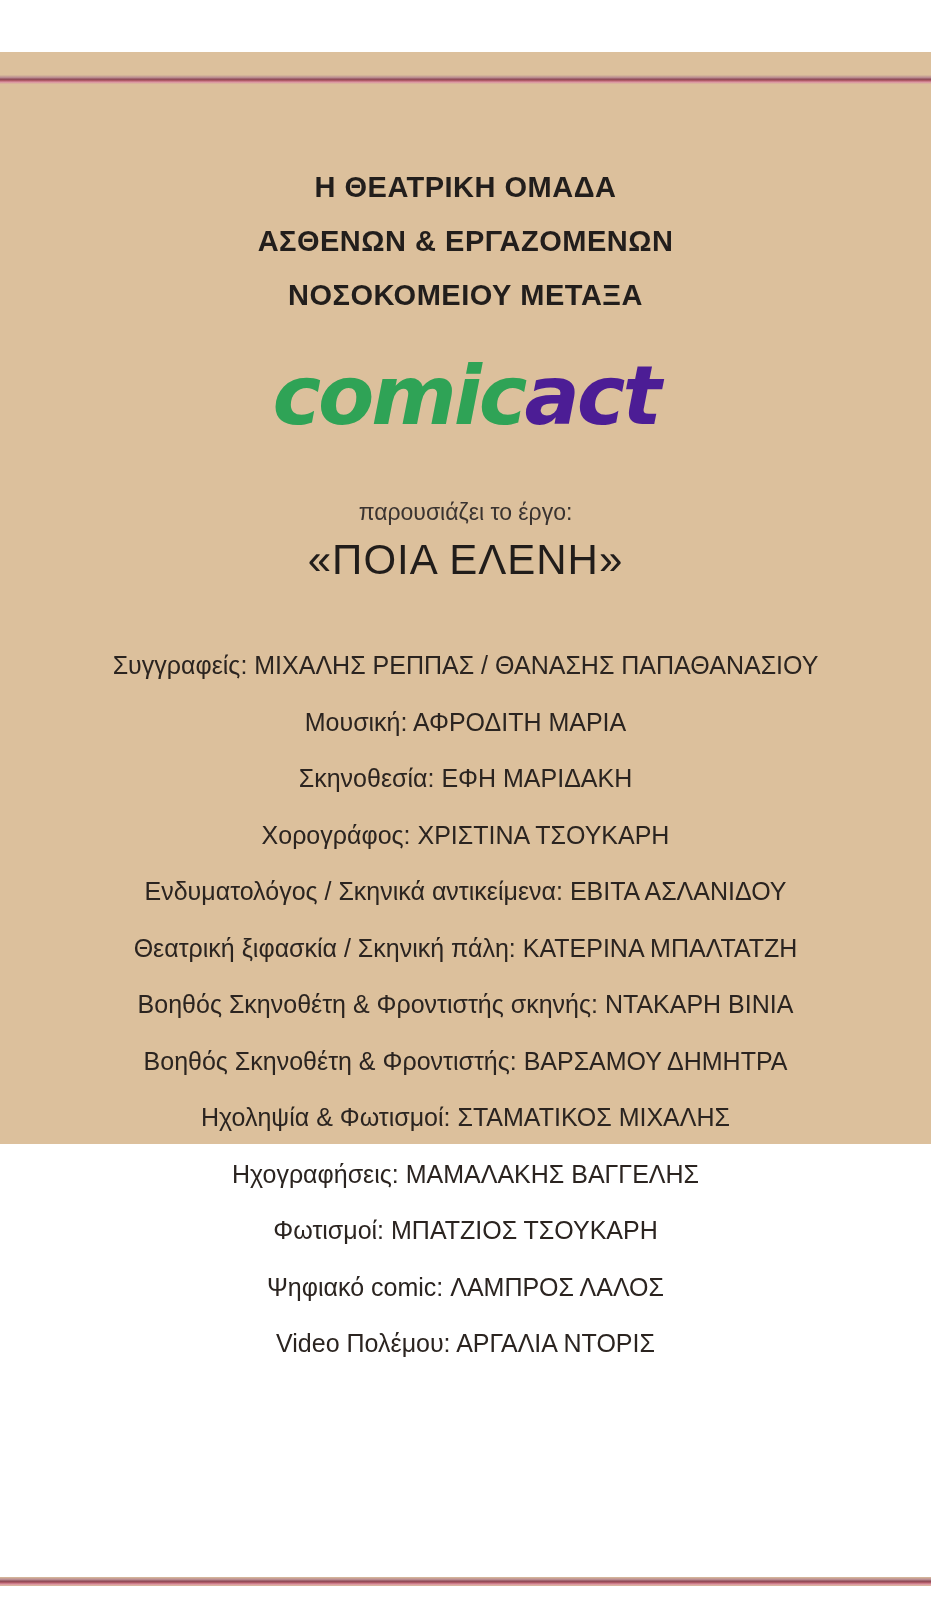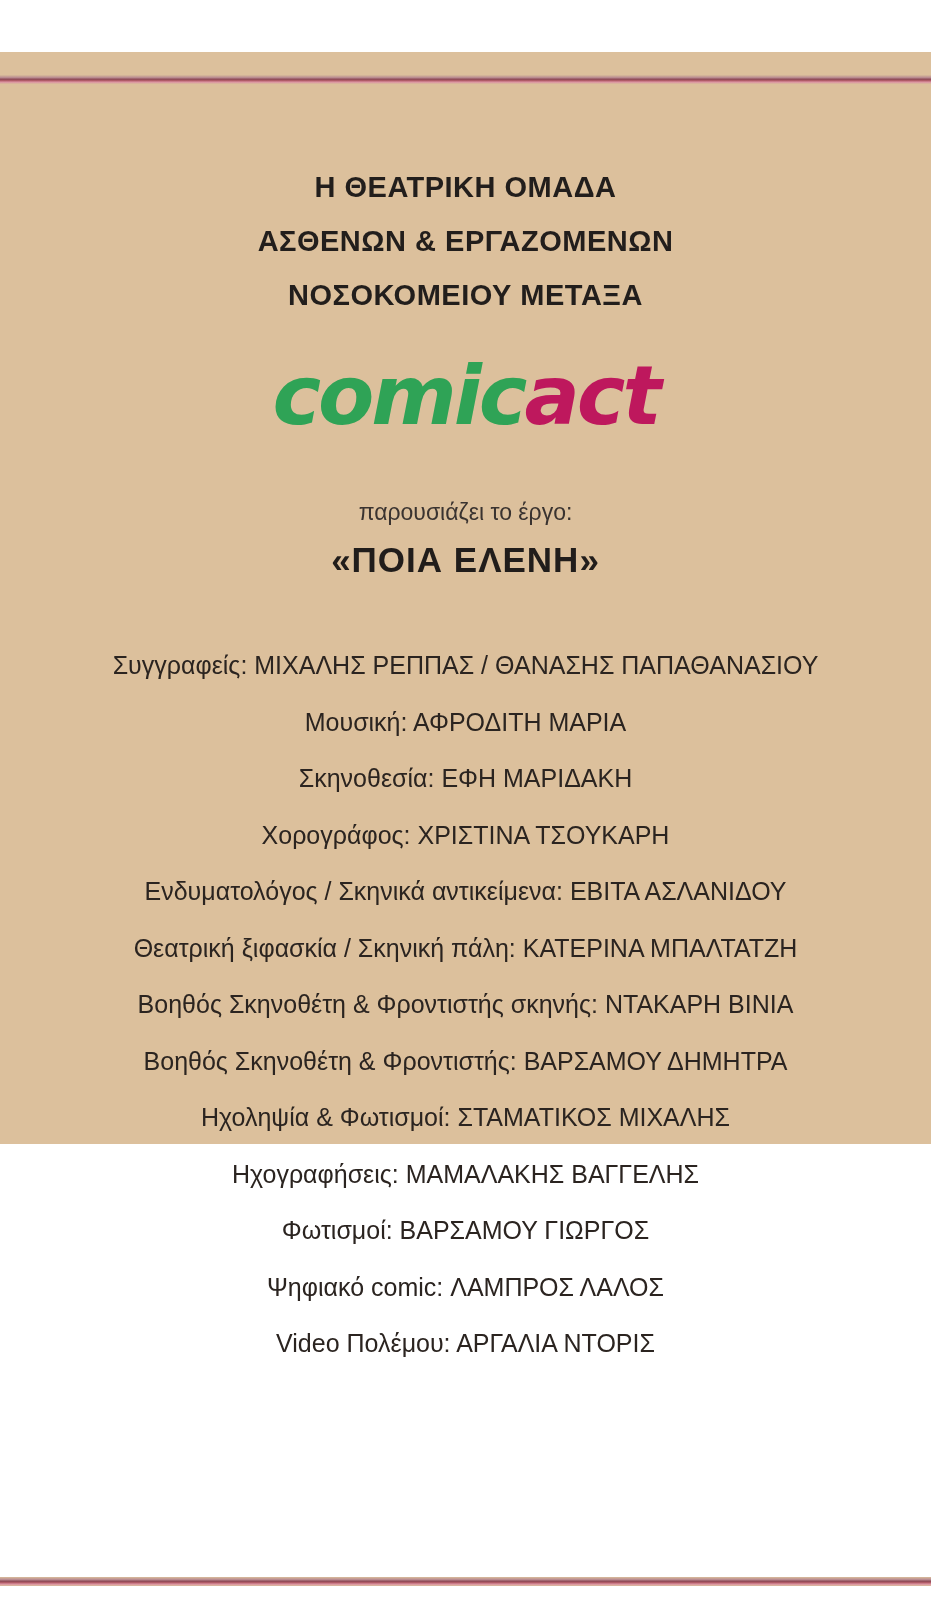--- a/index.html
+++ b/index.html
@@ -74,22 +74,22 @@
     text-align: center;
     font-size: 23px;
     color: #3a3330;
   }
   .play-title {
     position: absolute;
     left: 0; right: 0;
     top: 534px;
     line-height: 52px;
     text-align: center;
-    font-size: 35px;
-    font-weight: bold;
+    font-size: 42px;
+    font-weight: normal;
     letter-spacing: 1px;
     color: #211d1b;
   }
   .credits {
     position: absolute;
     left: 0; right: 0;
     top: 637px;
     text-align: center;
     font-size: 25px;
     color: #2b2420;
@@ -107,34 +107,34 @@
   <div class="paper" style="background: rgb(220, 192, 156);"></div>
   <div class="rule rule-top"></div>
   <div class="rule rule-bottom"></div>
 
   <div class="header-block">
       <div class="header-line">Η ΘΕΑΤΡΙΚΗ ΟΜΑΔΑ</div>
       <div class="header-line">ΑΣΘΕΝΩΝ &amp; ΕΡΓΑΖΟΜΕΝΩΝ</div>
       <div class="header-line">ΝΟΣΟΚΟΜΕΙΟΥ ΜΕΤΑΞΑ</div>
     </div>
 
-  <div class="logo"><span class="logo-green" style="color: rgb(47, 163, 86);">comic</span><span class="logo-red" style="color: #be185d;">act</span></div>
+  <div class="logo"><span class="logo-green" style="color: rgb(47, 163, 86);">comic</span><span class="logo-red" style="color: #4c1d95;">act</span></div>
 
   <div class="presents">παρουσιάζει το έργο:</div>
 
   <div class="play-title">«ΠΟΙΑ ΕΛΕΝΗ»</div>
 
   <div class="credits">
       <div class="credit-line">Συγγραφείς: ΜΙΧΑΛΗΣ ΡΕΠΠΑΣ / ΘΑΝΑΣΗΣ ΠΑΠΑΘΑΝΑΣΙΟΥ</div>
       <div class="credit-line">Μουσική: ΑΦΡΟΔΙΤΗ ΜΑΡΙΑ</div>
       <div class="credit-line">Σκηνοθεσία: ΕΦΗ ΜΑΡΙΔΑΚΗ</div>
       <div class="credit-line">Χορογράφος: ΧΡΙΣΤΙΝΑ ΤΣΟΥΚΑΡΗ</div>
       <div class="credit-line">Ενδυματολόγος / Σκηνικά αντικείμενα: ΕΒΙΤΑ ΑΣΛΑΝΙΔΟΥ</div>
       <div class="credit-line">Θεατρική ξιφασκία / Σκηνική πάλη: ΚΑΤΕΡΙΝΑ ΜΠΑΛΤΑΤΖΗ</div>
       <div class="credit-line">Βοηθός Σκηνοθέτη &amp; Φροντιστής σκηνής: ΝΤΑΚΑΡΗ ΒΙΝΙΑ</div>
       <div class="credit-line">Βοηθός Σκηνοθέτη &amp; Φροντιστής: ΒΑΡΣΑΜΟΥ ΔΗΜΗΤΡΑ</div>
       <div class="credit-line">Ηχοληψία &amp; Φωτισμοί: ΣΤΑΜΑΤΙΚΟΣ ΜΙΧΑΛΗΣ</div>
       <div class="credit-line">Ηχογραφήσεις: ΜΑΜΑΛΑΚΗΣ ΒΑΓΓΕΛΗΣ</div>
-      <div class="credit-line">Φωτισμοί: ΒΑΡΣΑΜΟΥ ΓΙΩΡΓΟΣ</div>
+      <div class="credit-line">Φωτισμοί: ΜΠΑΤΖΙΟΣ ΤΣΟΥΚΑΡΗ</div>
       <div class="credit-line">Ψηφιακό comic: ΛΑΜΠΡΟΣ ΛΑΛΟΣ</div>
       <div class="credit-line">Video Πολέμου: ΑΡΓΑΛΙΑ ΝΤΟΡΙΣ</div>
     </div>
 </div>
 
 </body></html>

